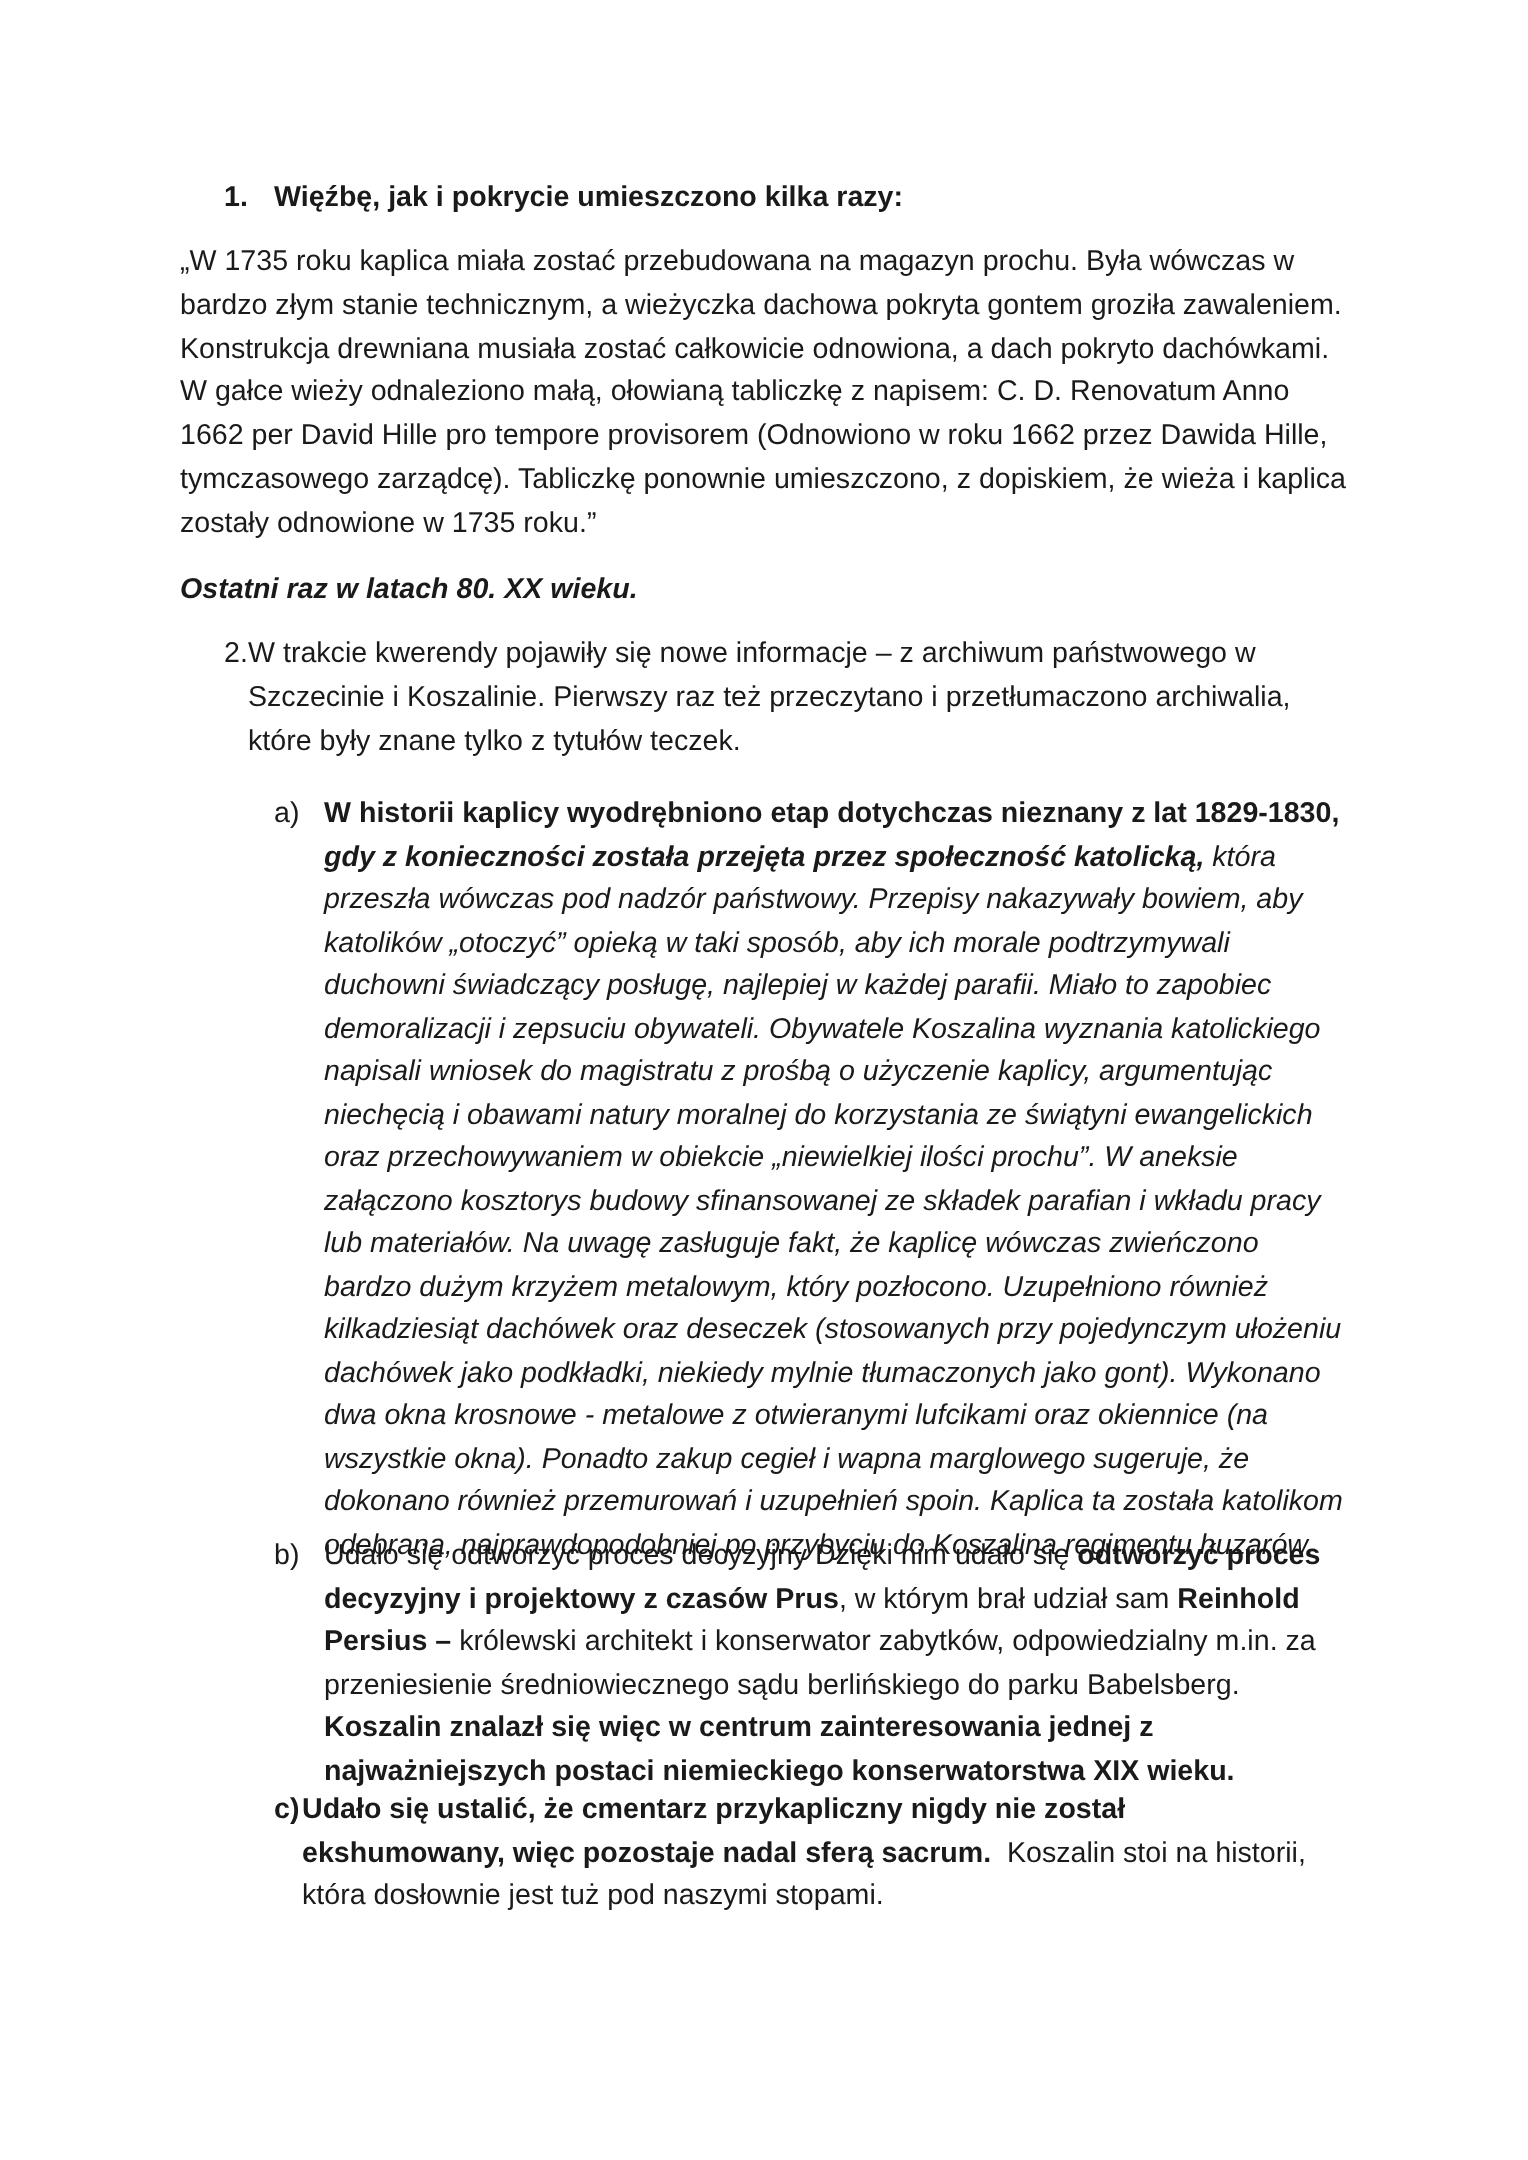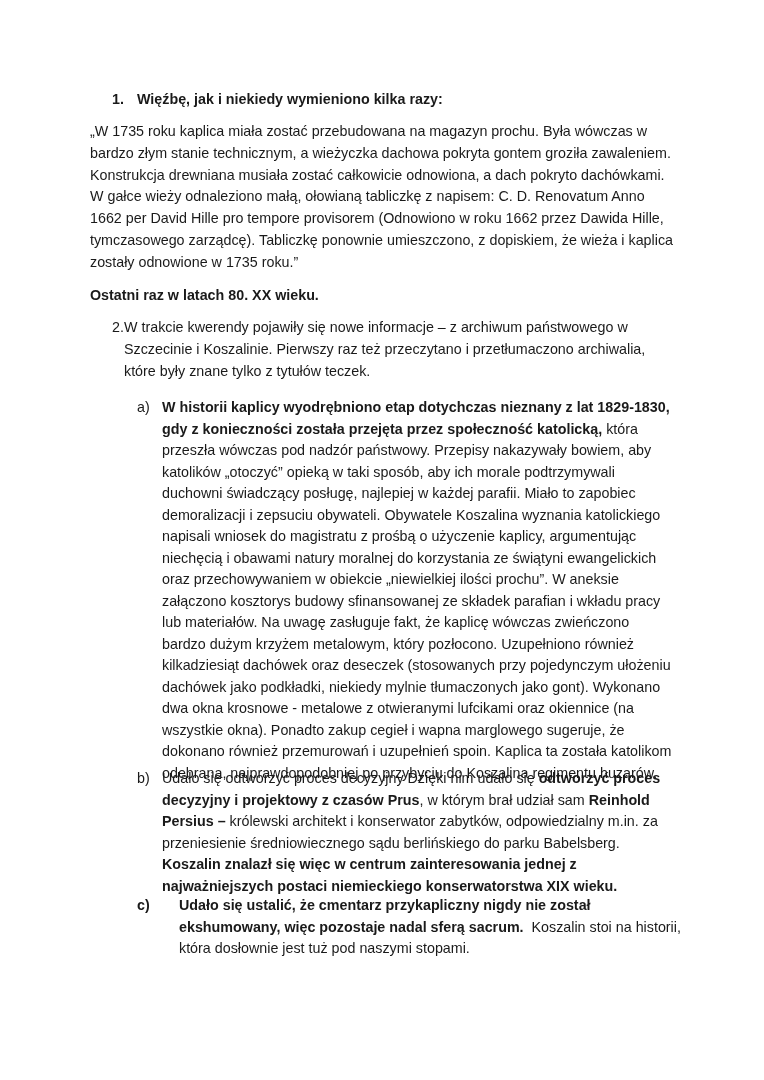--- a/index.html
+++ b/index.html
@@ -6,51 +6,51 @@
   body {
     width: 764px; height: 1080px; position: relative; overflow: hidden;
     font-family: "Liberation Sans", sans-serif;
     color: #1a1a1a;
     font-size: 14.3px;
     line-height: 21.5px;
   }
   .page { position: absolute; left: 0; top: 0; width: 764px; height: 1080px; }
   .abs { position: absolute; }
   .b { font-weight: bold; }
-  .i { }
+  .i { font-style: italic; }
   .num { position: absolute; }
   p { margin: 0; }
 </style>
 </head>
 <body>
 
 <div class="page">
 
   <div class="abs" style="left:112px; top:89px;">
     <span class="b">1.</span>
-    <span class="b abs" style="left:25px; top:0; white-space:nowrap;">Więźbę, jak i niekiedy wymieniono kilka razy:</span>
+    <span class="b abs" style="left:25px; top:0; white-space:nowrap;">Więźbę, jak i pokrycie umieszczono kilka razy:</span>
   </div>
 
   <p class="abs" style="left:90px; top:121px; width:590px; line-height:21.8px;">„W 1735 roku kaplica miała zostać przebudowana na magazyn prochu. Była wówczas w bardzo złym stanie technicznym, a wieżyczka dachowa pokryta gontem groziła zawaleniem. Konstrukcja drewniana musiała zostać całkowicie odnowiona, a dach pokryto dachówkami. W gałce wieży odnaleziono małą, ołowianą tabliczkę z napisem: C. D. Renovatum Anno 1662 per David Hille pro tempore provisorem (Odnowiono w roku 1662 przez Dawida Hille, tymczasowego zarządcę). Tabliczkę ponownie umieszczono, z dopiskiem, że wieża i kaplica zostały odnowione w 1735 roku.”</p>
 
-  <p class="abs b" style="left:90px; top:285px;">Ostatni raz w latach 80. XX wieku.</p>
+  <p class="abs b" style="left:90px; top:285px;font-style:italic;">Ostatni raz w latach 80. XX wieku.</p>
 
   <div class="abs" style="left:112px; top:317px; width:568px;">
     <span class="num" style="left:0; top:0;">2.</span>
     <p style="margin-left:12px; width:530px; line-height:21.8px;">W trakcie kwerendy pojawiły się nowe informacje – z archiwum państwowego w Szczecinie i Koszalinie. Pierwszy raz też przeczytano i przetłumaczono archiwalia, które były znane tylko z tytułów teczek.</p>
   </div>
 
   <div class="abs" style="left:137px; top:397px; width:548px;">
     <span class="num" style="left:0; top:0;">a)</span>
     <p style="margin-left:25px; width:510px; line-height:21.5px;"><span class="b">W historii kaplicy wyodrębniono etap dotychczas nieznany z lat 1829-1830, </span><span class="b i">gdy z konieczności została przejęta przez społeczność katolicką,</span><span class="i"> która przeszła wówczas pod nadzór państwowy. Przepisy nakazywały bowiem, aby katolików „otoczyć” opieką w taki sposób, aby ich morale podtrzymywali duchowni świadczący posługę, najlepiej w każdej parafii. Miało to zapobiec demoralizacji i zepsuciu obywateli. Obywatele Koszalina wyznania katolickiego napisali wniosek do magistratu z prośbą o użyczenie kaplicy, argumentując niechęcią i obawami natury moralnej do korzystania ze świątyni ewangelickich oraz przechowywaniem w obiekcie „niewielkiej ilości prochu”. W aneksie załączono kosztorys budowy sfinansowanej ze składek parafian i wkładu pracy lub materiałów. Na uwagę zasługuje fakt, że kaplicę wówczas zwieńczono bardzo dużym krzyżem metalowym, który pozłocono. Uzupełniono również kilkadziesiąt dachówek oraz deseczek (stosowanych przy pojedynczym ułożeniu dachówek jako podkładki, niekiedy mylnie tłumaczonych jako gont). Wykonano dwa okna krosnowe - metalowe z otwieranymi lufcikami oraz okiennice (na wszystkie okna). Ponadto zakup cegieł i wapna marglowego sugeruje, że dokonano również przemurowań i uzupełnień spoin. Kaplica ta została katolikom odebrana, najprawdopodobniej po przybyciu do Koszalina regimentu huzarów.</span></p>
   </div>
 
   <div class="abs" style="left:137px; top:768px; width:548px;">
     <span class="num" style="left:0; top:0;">b)</span>
     <p style="margin-left:25px; width:515px; line-height:21.5px;"><span>Udało się odtworzyć proces decyzyjny Dzięki nim udało się </span><span class="b">odtworzyć proces decyzyjny i projektowy z czasów Prus</span><span>, w którym brał udział sam </span><span class="b">Reinhold Persius –</span><span> królewski architekt i konserwator zabytków, odpowiedzialny m.in. za przeniesienie średniowiecznego sądu berlińskiego do parku Babelsberg.</span><br><span class="b">Koszalin znalazł się więc w centrum zainteresowania jednej z najważniejszych postaci niemieckiego konserwatorstwa XIX wieku.</span></p>
   </div>
 
   <div class="abs" style="left:137px; top:895px; width:548px;">
     <span class="num b" style="left:0; top:0;">c)</span>
-    <p style="margin-left:42px; width:515px; line-height:21.5px;"><span class="b">Udało się ustalić, że cmentarz przykapliczny nigdy nie został ekshumowany, więc pozostaje nadal sferą sacrum.</span><span style="white-space:pre-wrap;">  Koszalin stoi na historii, która dosłownie jest tuż pod naszymi stopami.</span></p>
+    <p style="margin-left:14px; width:515px; line-height:21.5px;"><span class="b">Udało się ustalić, że cmentarz przykapliczny nigdy nie został ekshumowany, więc pozostaje nadal sferą sacrum.</span><span style="white-space:pre-wrap;">  Koszalin stoi na historii, która dosłownie jest tuż pod naszymi stopami.</span></p>
   </div>
 
 </div>
 
 </body></html>

